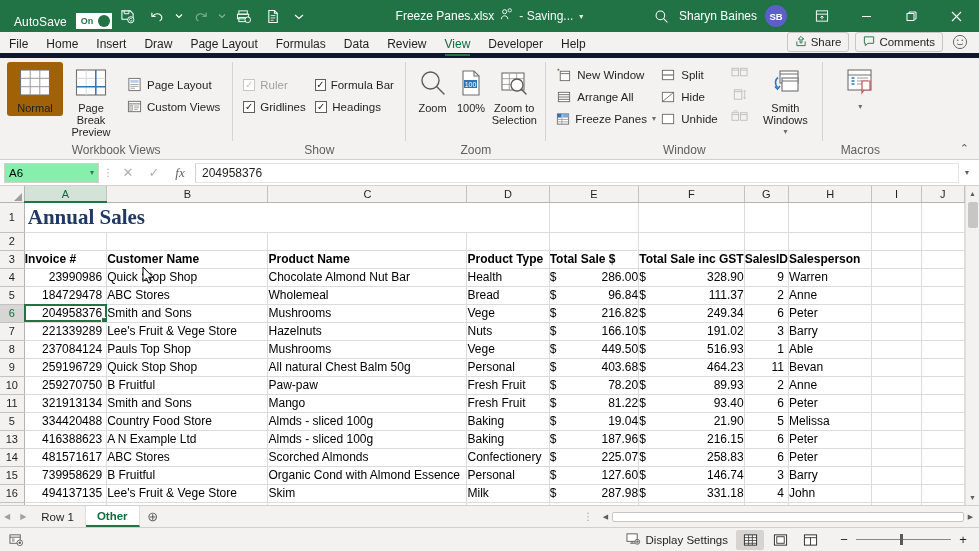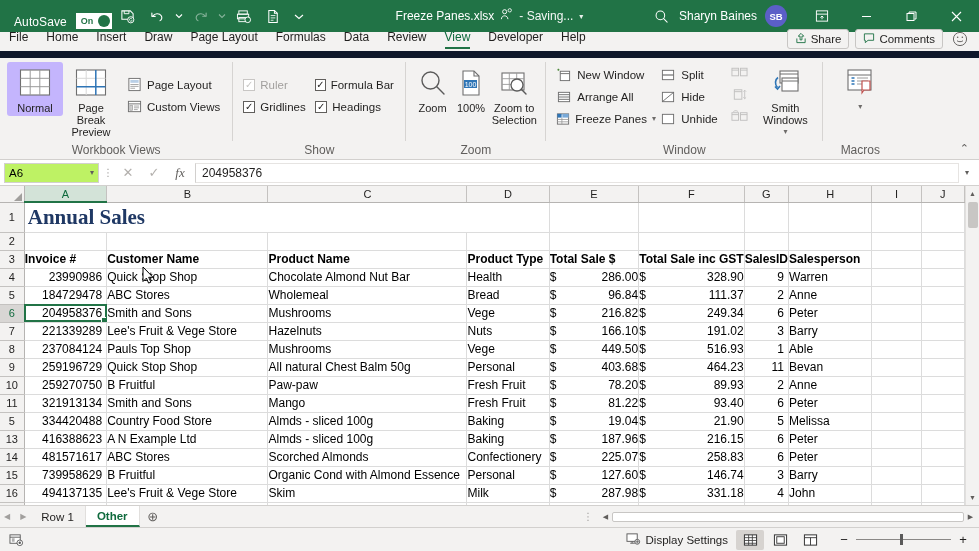--- a/index.html
+++ b/index.html
@@ -54,22 +54,22 @@
     color: #fff; font-size: 9.5px; font-weight: 600; display: flex;
     align-items: center; justify-content: center; margin-right: 12px; cursor: pointer;
   }
   .winbtn {
     width: 45px; height: 32px; display: flex; align-items: center;
     justify-content: center; cursor: pointer;
   }
 
   
   .tabstrip {
-    height: 26px; background: #f3f2f1; display: flex; align-items: flex-end;
-    flex: 0 0 26px; border-bottom: 7px solid #0f172a; position: relative;
+    height: 26px; background: #f3f2f1; display: flex; align-items: flex-start;
+    flex: 0 0 26px; border-bottom: 5px solid #0f172a; position: relative;
   }
   .tab {
     padding: 0 9px; height: 26px; line-height: 25px; font-size: 12px;
     color: #201f1e; cursor: pointer; position: relative; white-space: nowrap;
   }
   .tab.active { color: #0f6a3d; font-weight: 400; }
   .tab.active::after {
     content: ''; position: absolute; left: 9px; right: 9px; bottom: 2px;
     height: 2px; background: #217346;
   }
@@ -95,21 +95,21 @@
     font-size: 12px; color: #605e5c; text-align: center; height: 15px;
     line-height: 13px;
   }
   .rsep { width: 1px; background: #d6d4d2; margin: 4px 2px 18px 2px; }
 
   .bigbtn {
     display: flex; flex-direction: column; align-items: center;
     width: 56px; padding: 3px 2px 2px; cursor: pointer; border-radius: 3px;
     font-size: 11px; color: #201f1e; text-align: center; line-height: 12px;
   }
-  .bigbtn.selected { background: #c4b5fd; }
+  .bigbtn.selected { background: #a16207; }
   .bigbtn .glyph { height: 36px; display: flex; align-items: center; justify-content: center; }
   .bigbtn .lbl { margin-top: 1px; }
 
   .smallcol { display: flex; flex-direction: column; gap: 1px; padding-top: 2px; }
   .smallbtn {
     display: flex; align-items: center; gap: 5px; font-size: 11.5px;
     padding: 2px 5px 2px 3px; border-radius: 3px; cursor: pointer;
     color: #201f1e; white-space: nowrap; height: 21px;
   }
   .smallbtn.disabled { color: #a19f9d; cursor: default; }
@@ -125,21 +125,21 @@
     position: absolute; right: 6px; bottom: 2px; font-size: 11px;
     color: #605e5c; cursor: pointer; padding: 2px 4px;
   }
 
   
   .formulabar {
     height: 26px; flex: 0 0 26px; display: flex; align-items: center;
     background: #fff; border-bottom: 1px solid #d2d0ce; padding: 0 4px;
   }
   .namebox {
-    width: 95px; height: 20px; border: 1px solid #d2d0ce; background: #bef264;
+    width: 95px; height: 20px; border: 1px solid #d2d0ce; background: #86efac;
     display: flex; align-items: center; font-size: 11.5px; padding: 0 4px;
     margin-right: 2px;
   }
   .namebox .nb-val { flex: 1; }
   .namebox .nb-caret { font-size: 8px; color: #605e5c; }
   .fb-dots { width: 14px; text-align: center; color: #a19f9d; font-size: 10px; letter-spacing:0; }
   .fb-ico {
     width: 26px; height: 20px; display: flex; align-items: center;
     justify-content: center; color: #b3b0ad; font-size: 13px; cursor: pointer;
   }

